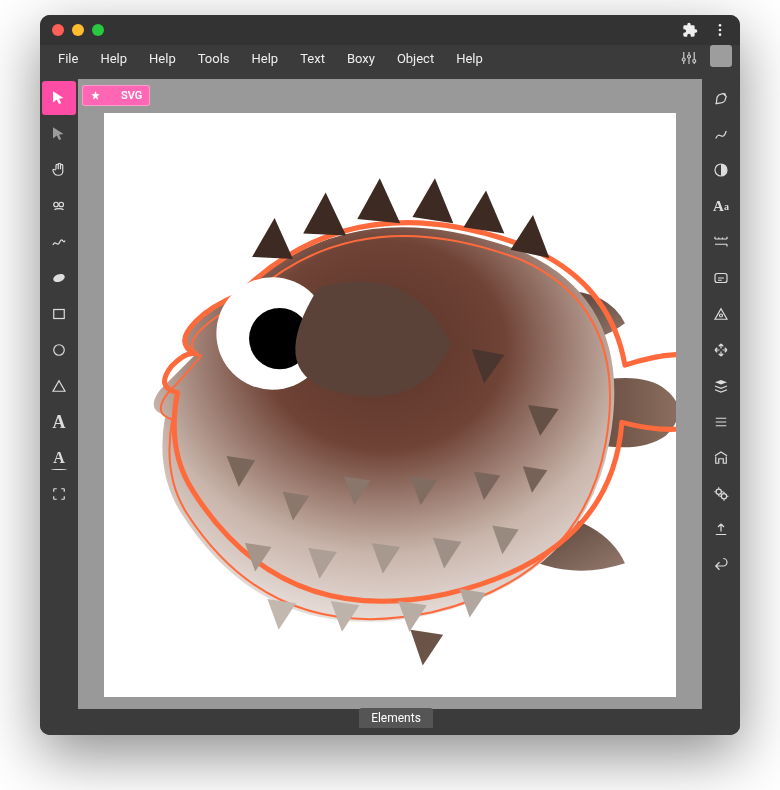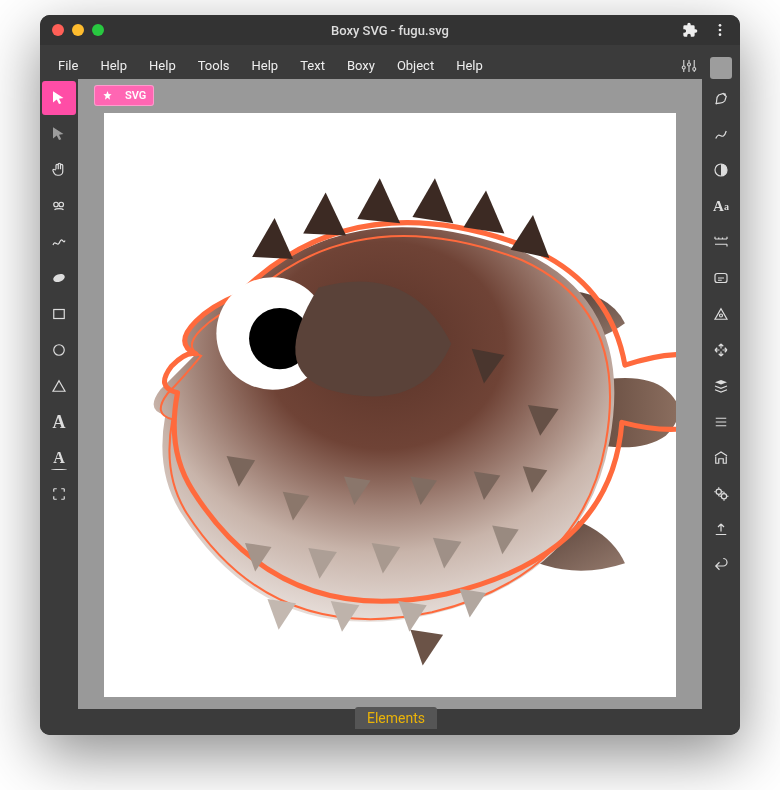--- a/index.html
+++ b/index.html
@@ -41,21 +41,21 @@
     position: absolute; left: 0; right: 0;
     text-align: center; color: #ddd; font-size: 13px; font-weight: 500; pointer-events: none;
   }
   .title-right { margin-left: auto; display: flex; gap: 14px; align-items: center; color:#eee; }
   .title-right svg, .title-right span { width: 16px; height: 16px; }
   
   .menubar {
     height: 34px;
     background: #3b3b3b;
     display: flex;
-    align-items: flex-end;
+    align-items: flex-start;
     padding: 0 8px;
     color: #eee;
     font-size: 13px;
     gap: 2px;
   }
   .menubar .menu-item { padding: 6px 10px; border-radius: 3px; cursor: default; }
   .menubar .spacer { flex: 1; }
   .menubar .icon-btn { width: 26px; height: 26px; display:flex; align-items:center; justify-content:center; color:#ccc; }
   .menubar .swatch {
     width: 22px; height: 22px; border-radius: 3px; background: #9d9d9d; margin-left: 6px;
@@ -86,65 +86,64 @@
   .tool svg { width: 18px; height: 18px; }
   .canvas-wrap {
     flex: 1;
     background: #999;
     display: flex;
     flex-direction: column;
     position: relative;
   }
   .svg-badge {
     position: absolute;
-    top: 6px; left: 16px;
+    top: 6px; left: 4px;
     background: #ff66b3;
     color: #fff;
     font-size: 11px;
     padding: 3px 7px;
     border-radius: 3px;
-    display: flex; align-items: center; gap: 12px;
+    display: flex; align-items: center; gap: 20px;
     font-weight: 600;
     border: 1px solid rgba(255,255,255,0.35);
   }
   .canvas {
     margin: 34px 26px 12px 26px;
     flex: 1;
     background: #fff;
     position: relative;
     overflow: hidden;
     display:flex; align-items:center; justify-content:center;
   }
   .status {
     height: 26px;
     background: #3b3b3b;
     display:flex; align-items:center; justify-content:center;
   }
   .status .tab {
-    background: #555; color:#eab308; font-size:14px; padding:3px 12px;
+    background: #555; color:#ffffff; font-size:12px; padding:3px 12px;
     border-radius: 3px 3px 0 0;
     transform: translateY(-4px);
     margin-left: 12px;
   }
   
   .ic { stroke: currentColor; stroke-width: 1.6; fill: none; }
   .filled { fill: currentColor; stroke: none; }
 </style>
 </head>
 <body>
 
 <div class="window">
 
   <div class="titlebar">
     <div class="traffic">
       <span class="tl-close"></span>
       <span class="tl-min"></span>
       <span class="tl-max"></span>
     </div>
-    <div class="title">Boxy SVG - fugu.svg</div>
     <div class="title-right">
       <span>
         <svg viewBox="0 0 24 24">
             <path class="filled" d="M20.5 11H19V7a2 2 0 0 0-2-2h-4V3.5a2.5 2.5 0 1 0-5 0V5H4a2 2 0 0 0-2 2v3.8h1.5a2.7 2.7 0 0 1 0 5.4H2V20a2 2 0 0 0 2 2h3.8v-1.5a2.7 2.7 0 0 1 5.4 0V22H17a2 2 0 0 0 2-2v-4h1.5a2.5 2.5 0 1 0 0-5z"></path>
           </svg>
       </span>
       <span>
         <svg viewBox="0 0 24 24">
             <circle class="filled" cx="12" cy="5" r="2"></circle>
             <circle class="filled" cx="12" cy="12" r="2"></circle>

